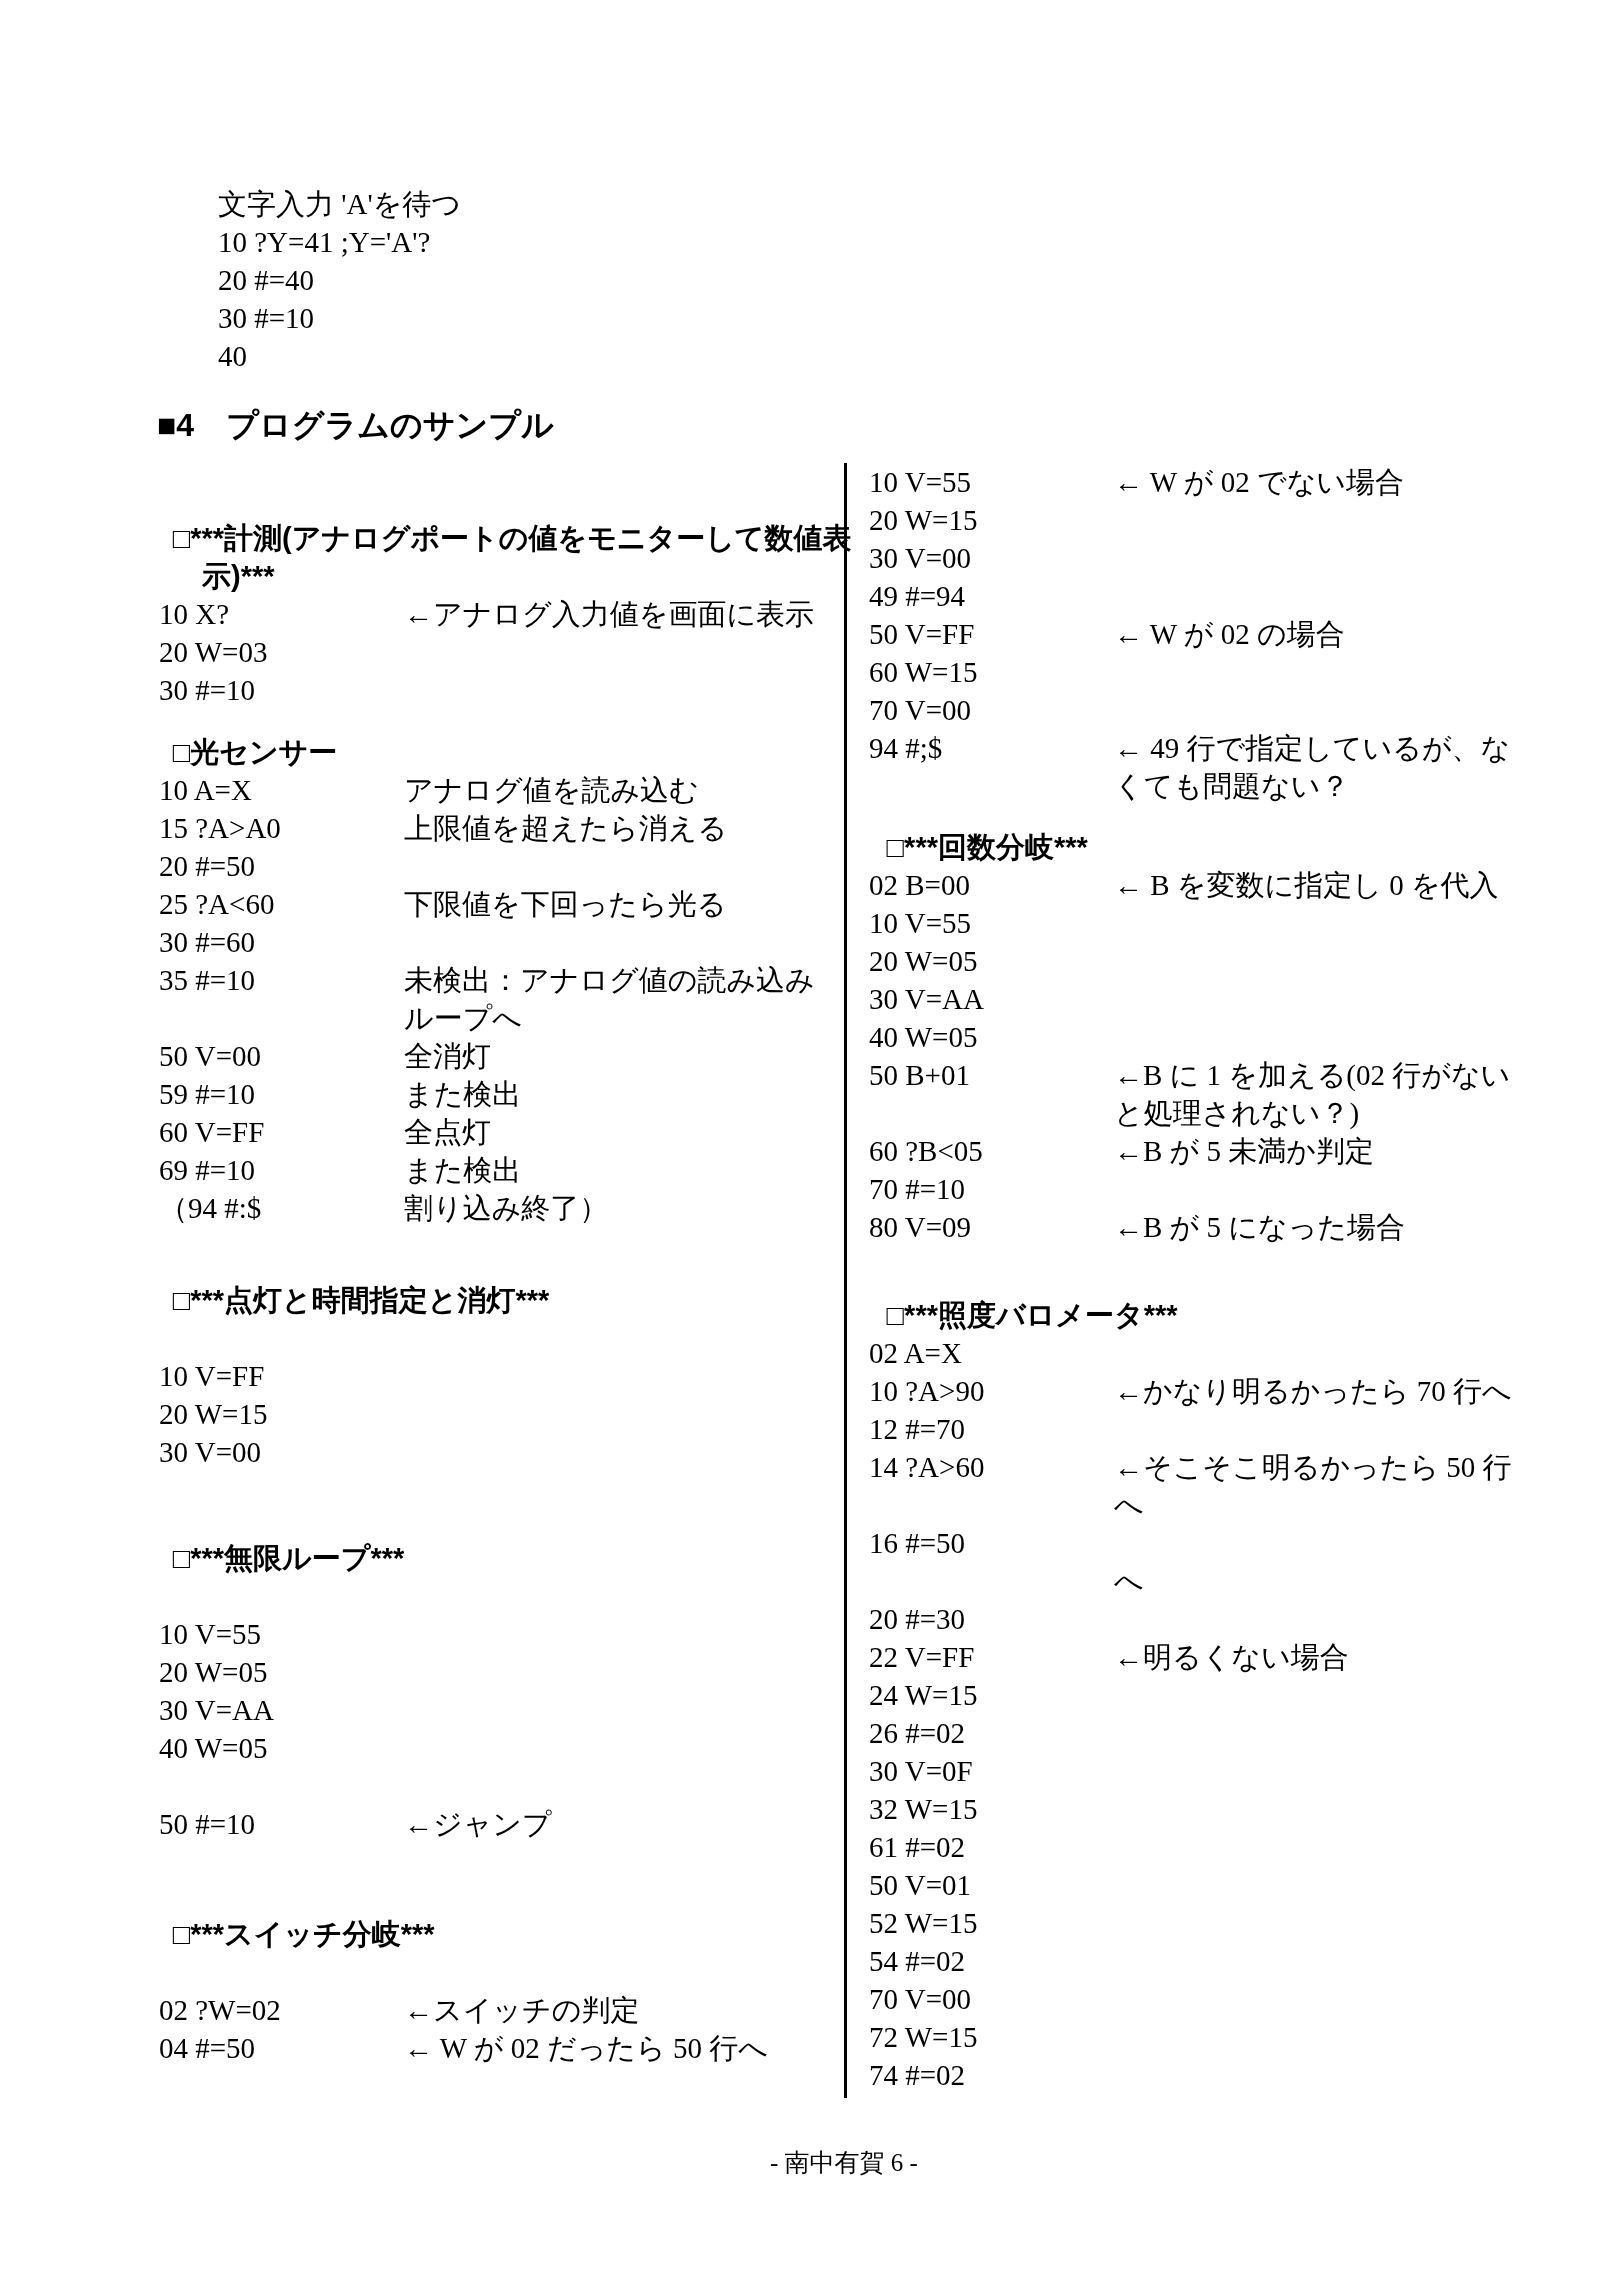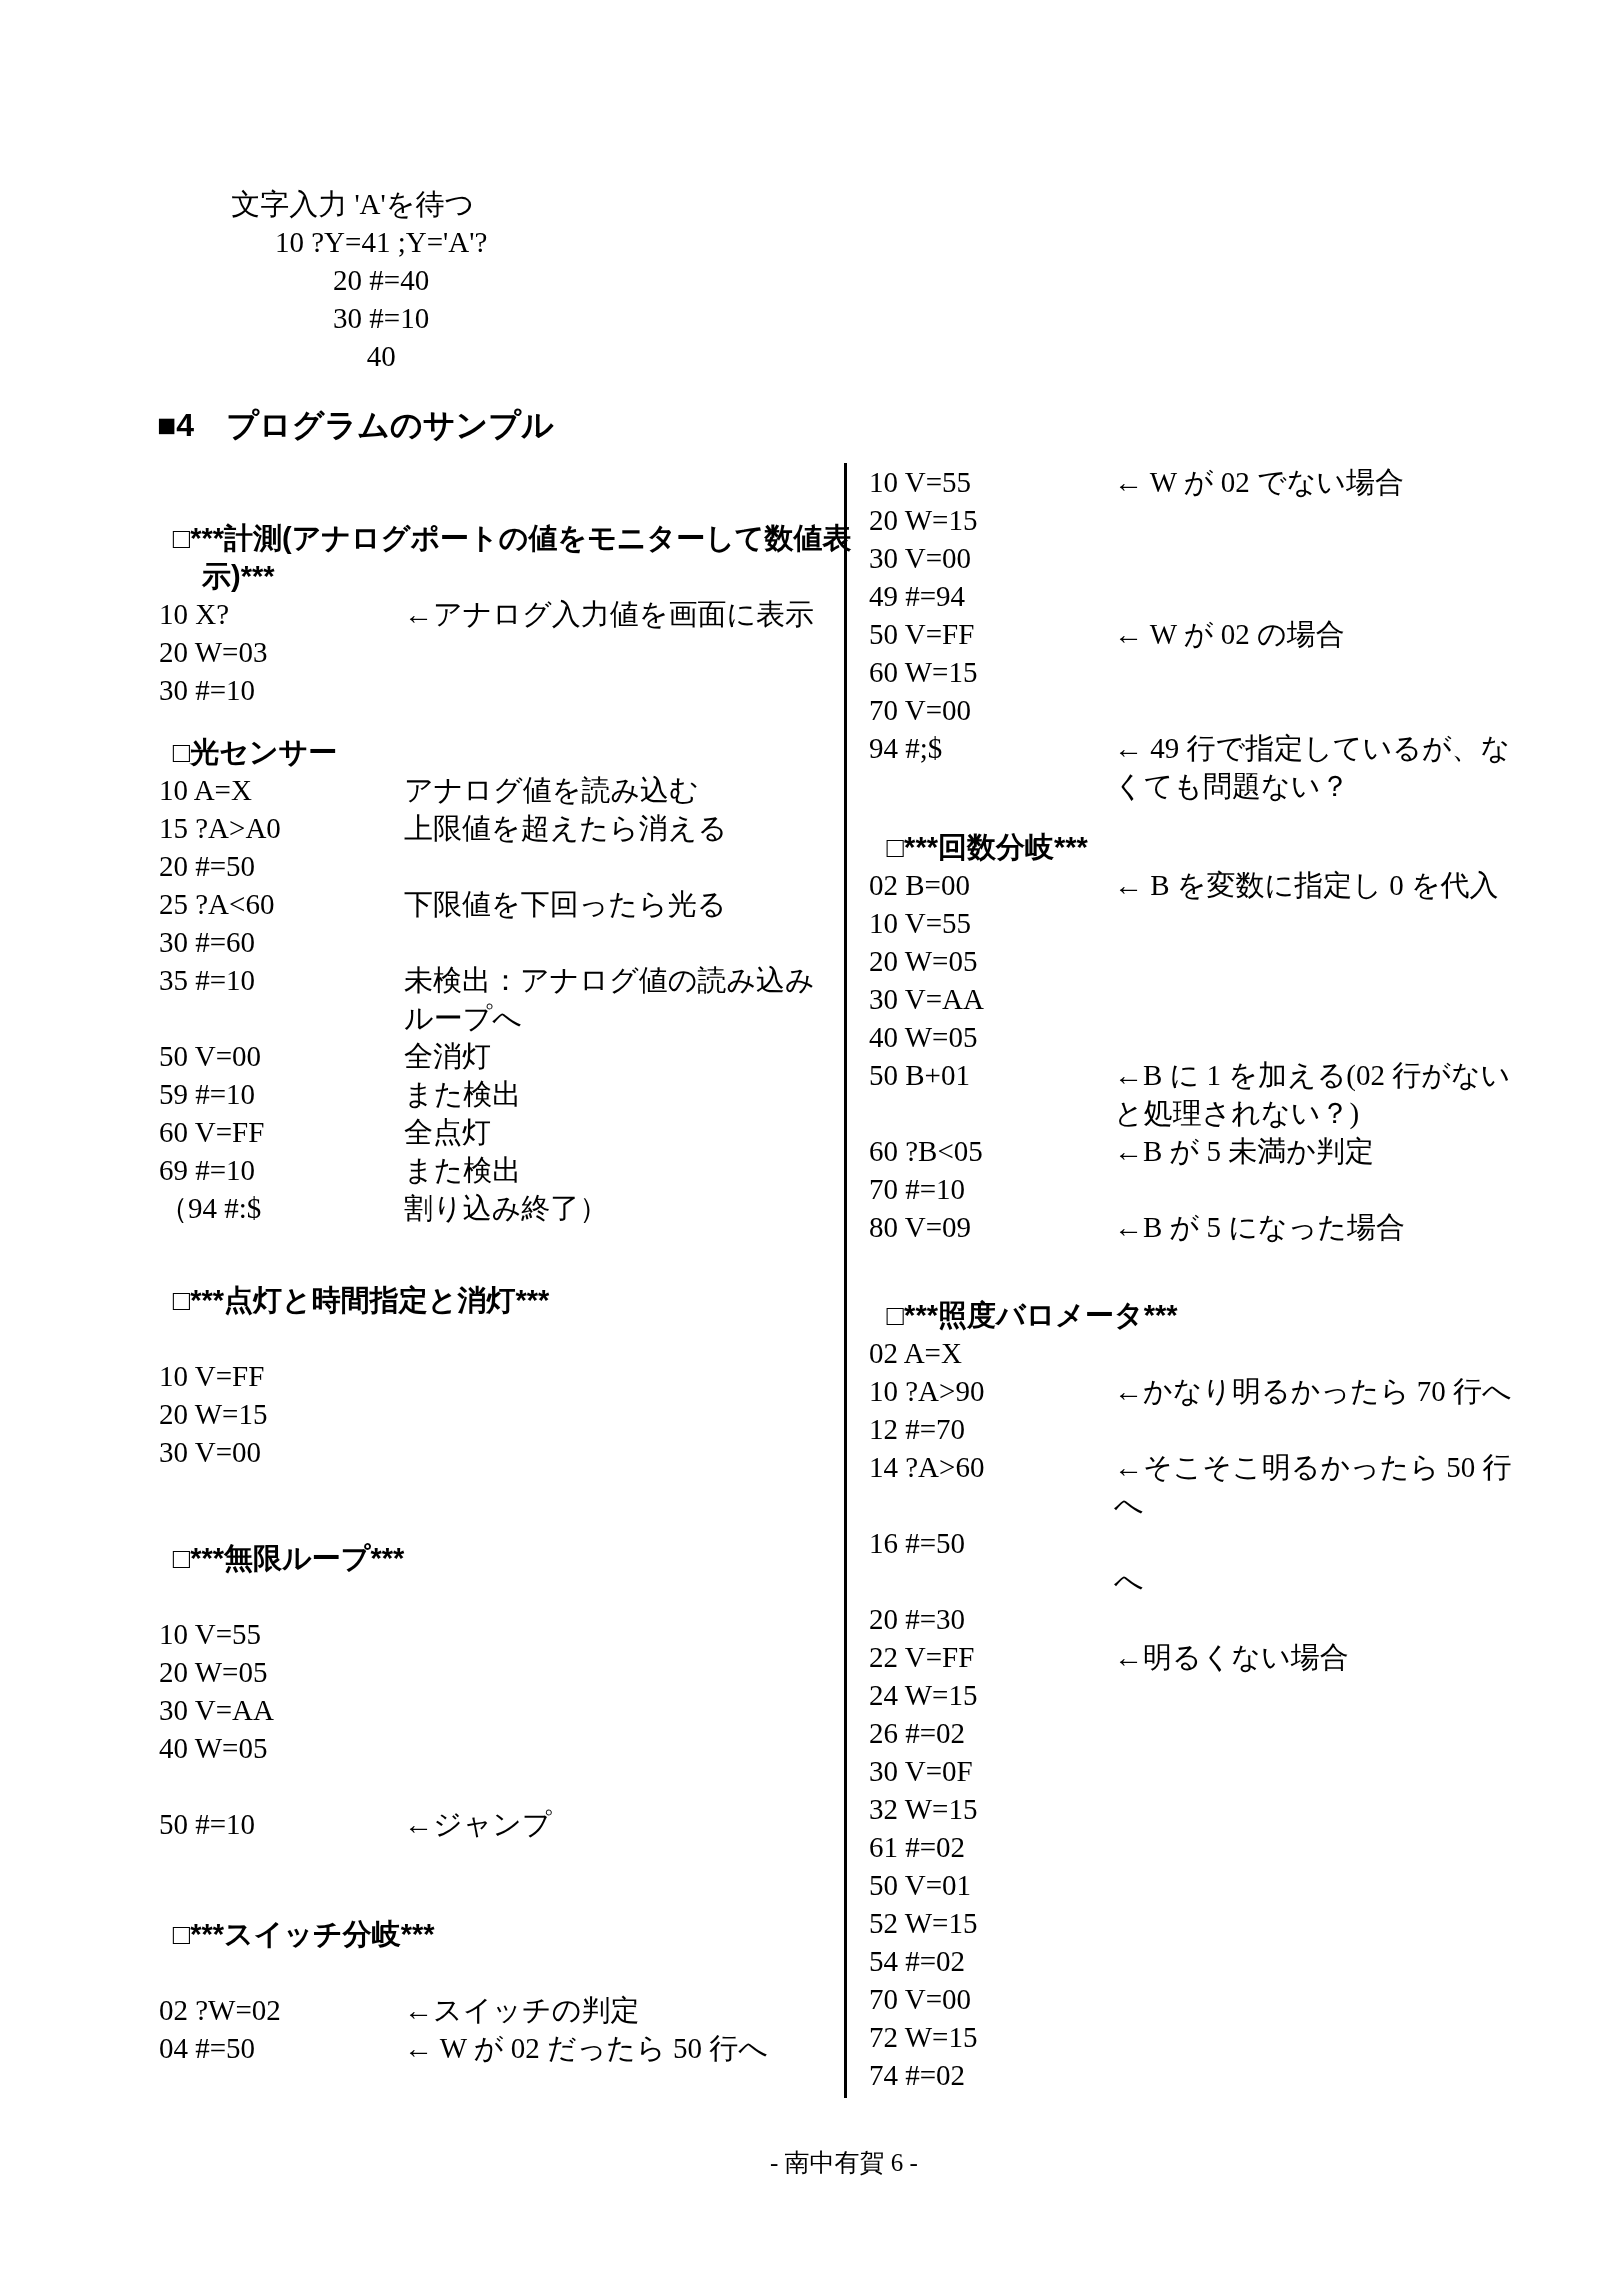--- a/index.html
+++ b/index.html
@@ -21,24 +21,22 @@
     background: #ffffff;
   }
   
   .intro {
     position: absolute;
     left: 218px;
     top: 185px;
     font-size: 29px;
     line-height: 38px;
     white-space: nowrap;
-    text-align: center;
   }
   .intro-code-line {
-    margin-left: 57px;
     white-space: pre;
   }
   
   .h4-heading {
     position: absolute;
     left: 157px;
     top: 406px;
     margin: 0;
     font-family: "Liberation Sans", "DejaVu Sans", sans-serif;
     font-weight: bold;

